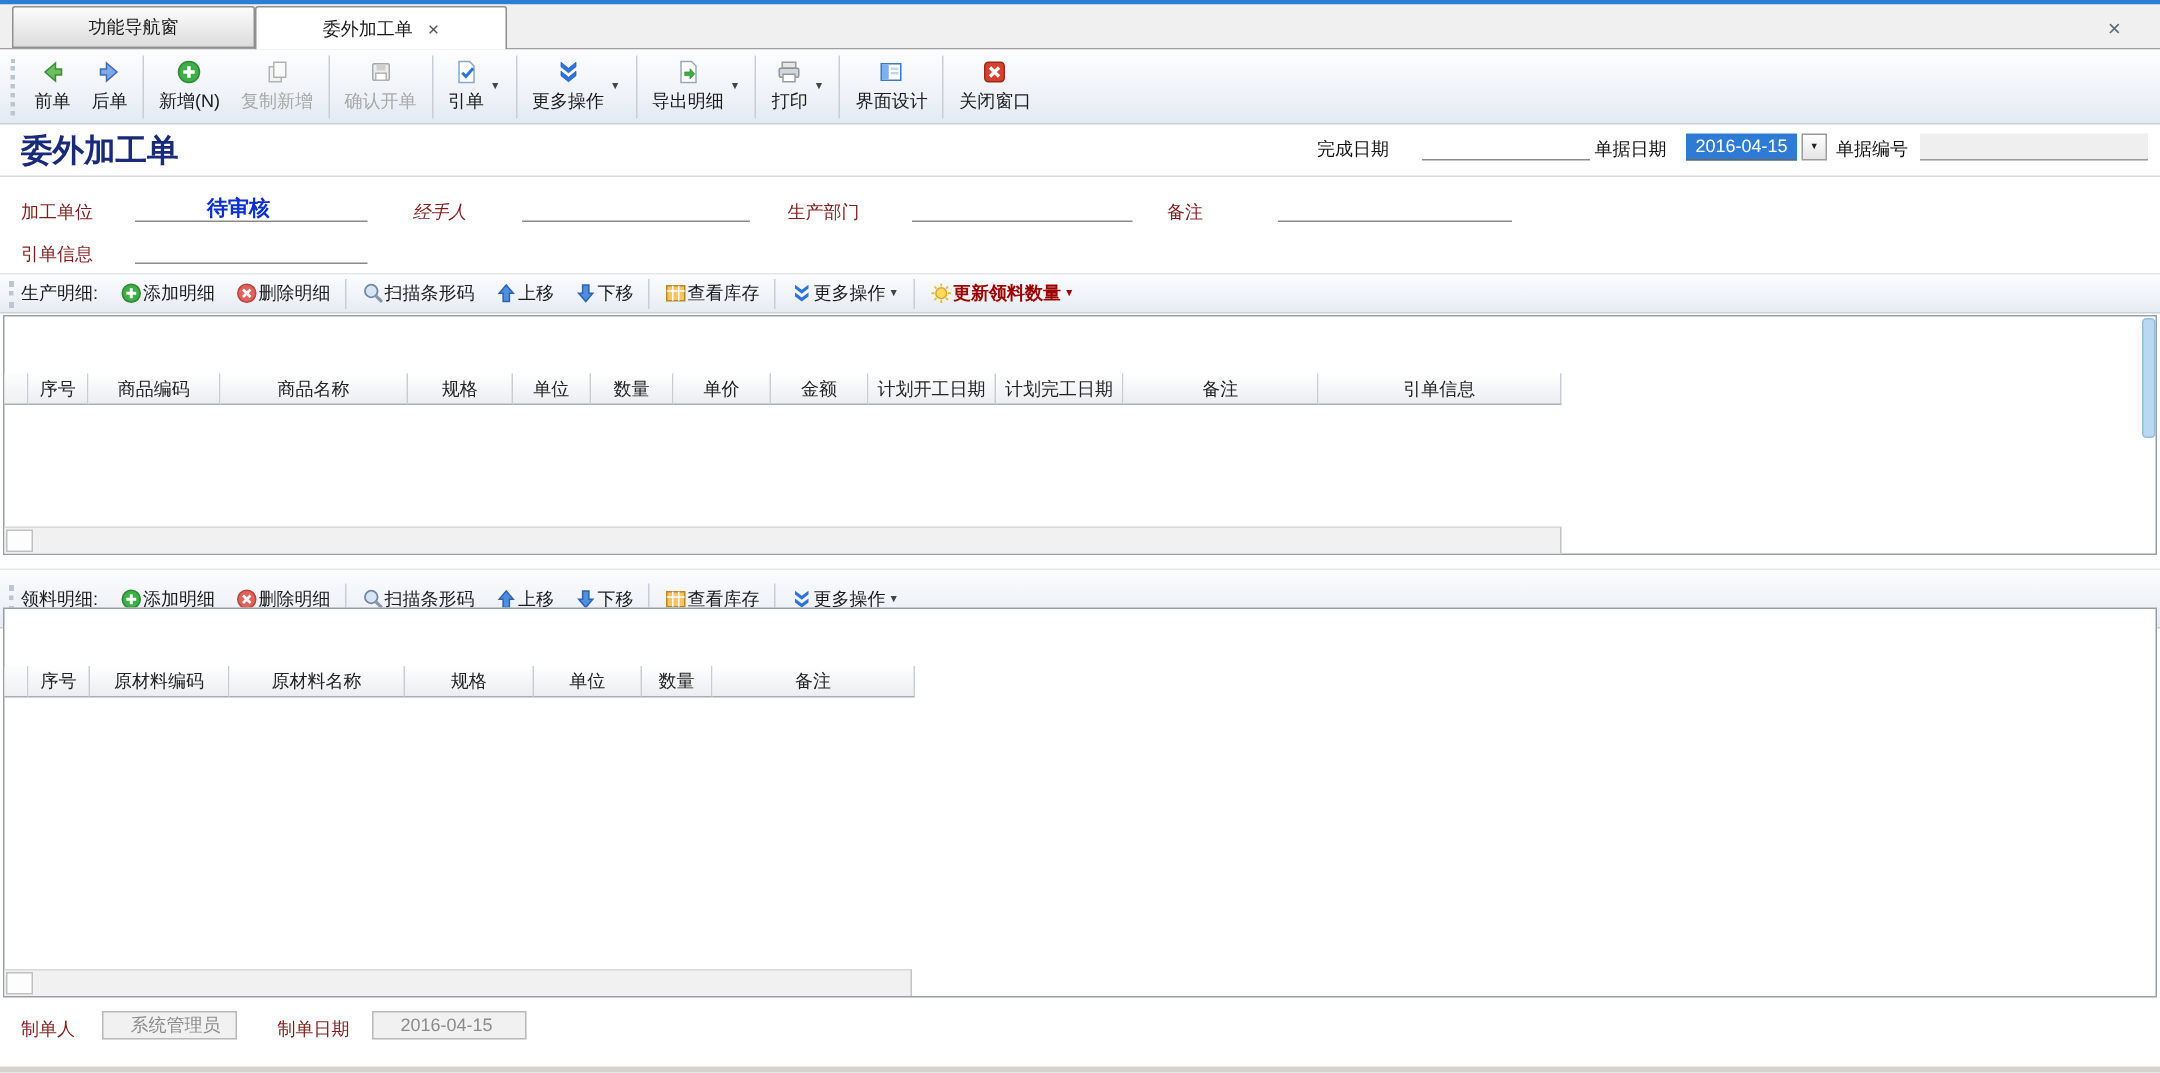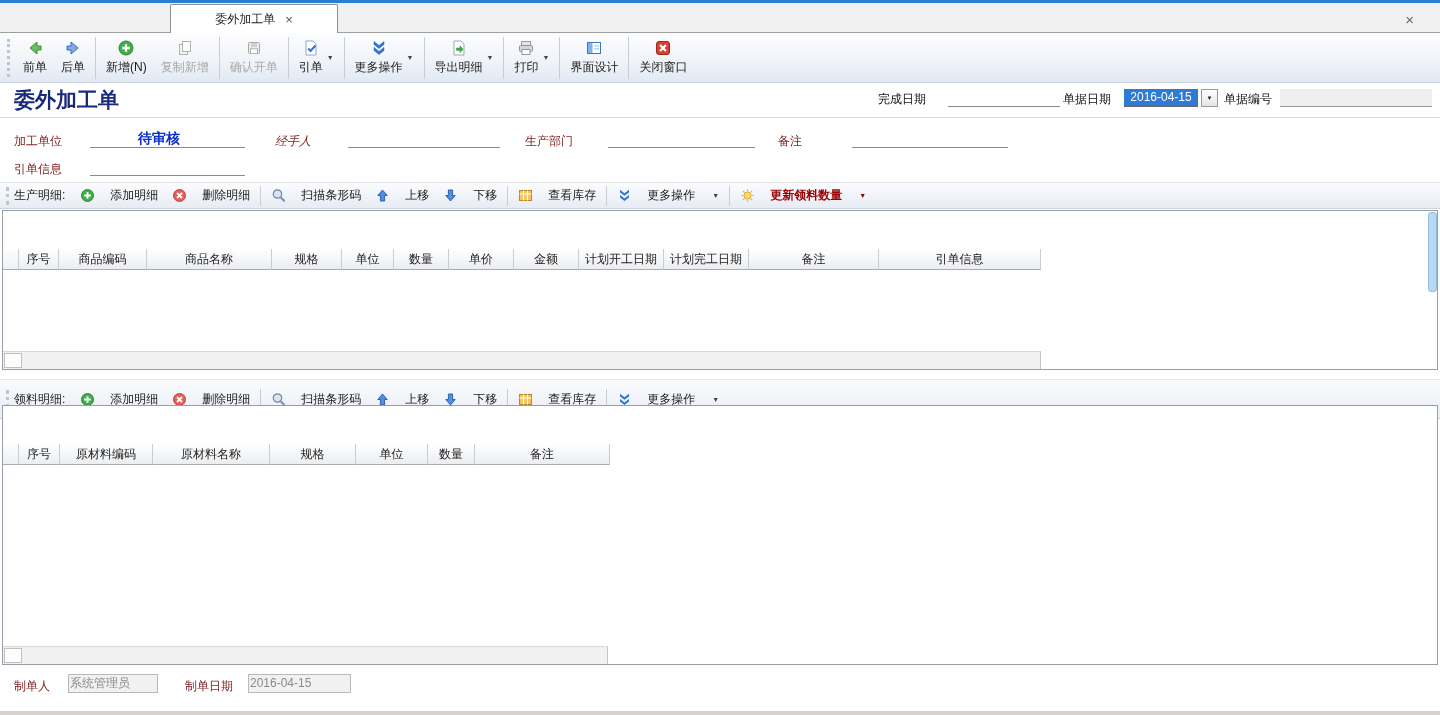--- a/index.html
+++ b/index.html
@@ -41,52 +41,55 @@
   .grayfield { position:absolute; top:89px; left:1280px; width:152px; height:18px; background:#efefef; border-bottom:1px solid #999; }
   .hdivider { position:absolute; top:117px; left:0; width:1440px; border-bottom:1px solid #dadada; }
 
   
   .flabel { position:absolute; font-size:12px; color:#7f1d1d; }
   
   .sectoolbar { position:absolute; left:0; width:1440px; display:flex; align-items:center; padding-left:5px;
                 background:linear-gradient(#fbfcfe,#e7ecf3); border-top:1px solid #e7e7e7; border-bottom:1px solid #ccd3dd; }
   .sectoolbar .grip { height:18px; margin:0 5px 0 1px; }
   .seclabel { font-size:12px; margin-right:8px; }
-  .sbtn { display:flex; align-items:center; gap:15px; padding:2px 7px; }
+  .sbtn { display:flex; align-items:center; gap:0; padding:2px 7px; }
   .sicon { width:15px; height:15px; display:block; }
   .ssep { width:1px; height:20px; background:#c9ced6; margin:0 3px; }
   .scaret { font-size:7px; color:#444; margin-left:2px; }
   .updatebtn .slbl { color:#9b0000; font-weight:bold; }
   .updatebtn .scaret { color:#9b0000; }
 
   
   .gridpanel { position:absolute; left:2px; width:1436px; background:#fff; border:1px solid #989ea8; }
   .ghead { display:flex;margin-top:38px; }
   .gcell { height:21px; display:flex; align-items:center; justify-content:center; font-size:12px; color:#222;
            background:linear-gradient(#ffffff,#ebedf0); border-right:1px solid #c9ccd1; border-bottom:1px solid #a9adb3; }
   .gind { width:16px; background:linear-gradient(#fdfdfd,#eef0f2); }
   .hscroll { position:absolute; left:0; bottom:0; height:18px; background:#f1f1f1; border-top:1px solid #d8d8d8; border-right:1px solid #c4c4c4; }
   .hthumb { position:absolute; top:1px; left:1px; width:18px; height:15px; background:#fdfdfd; border:1px solid #c0c0c0; }
   .vthumb { position:absolute; top:1px; right:0; width:9px; height:80px; background:#b9d8f2; border:1px solid #94bede; border-radius:3px; }
 
   
   .ffld { position:absolute; height:19px; background:#f1f1f1; border:1px solid #b9b9b9; color:#8b8b8b;
-          font-size:12px; line-height:17px; padding-left:1px; }
+          font-size:12px; line-height:17px; padding-left:18px; }
   .bottomstrip { position:absolute; top:711px; left:0; width:1440px; height:4px; background:#d6d3ce; }
 
   svg { display:block; }
 </style>
 </head>
 <body>
 
 <div id="app">
 
   <div class="topline"></div>
 
   <div class="tabstrip">
+    <div class="tab inactive">
+      <span>功能导航窗</span>
+    </div>
     <div class="tab active">
       <span>委外加工单</span>
       <span class="tabclose">×</span>
     </div>
     <span class="winclose">×</span>
   </div>
 
   <div class="toolbar">
     <div class="grip"></div>
 

